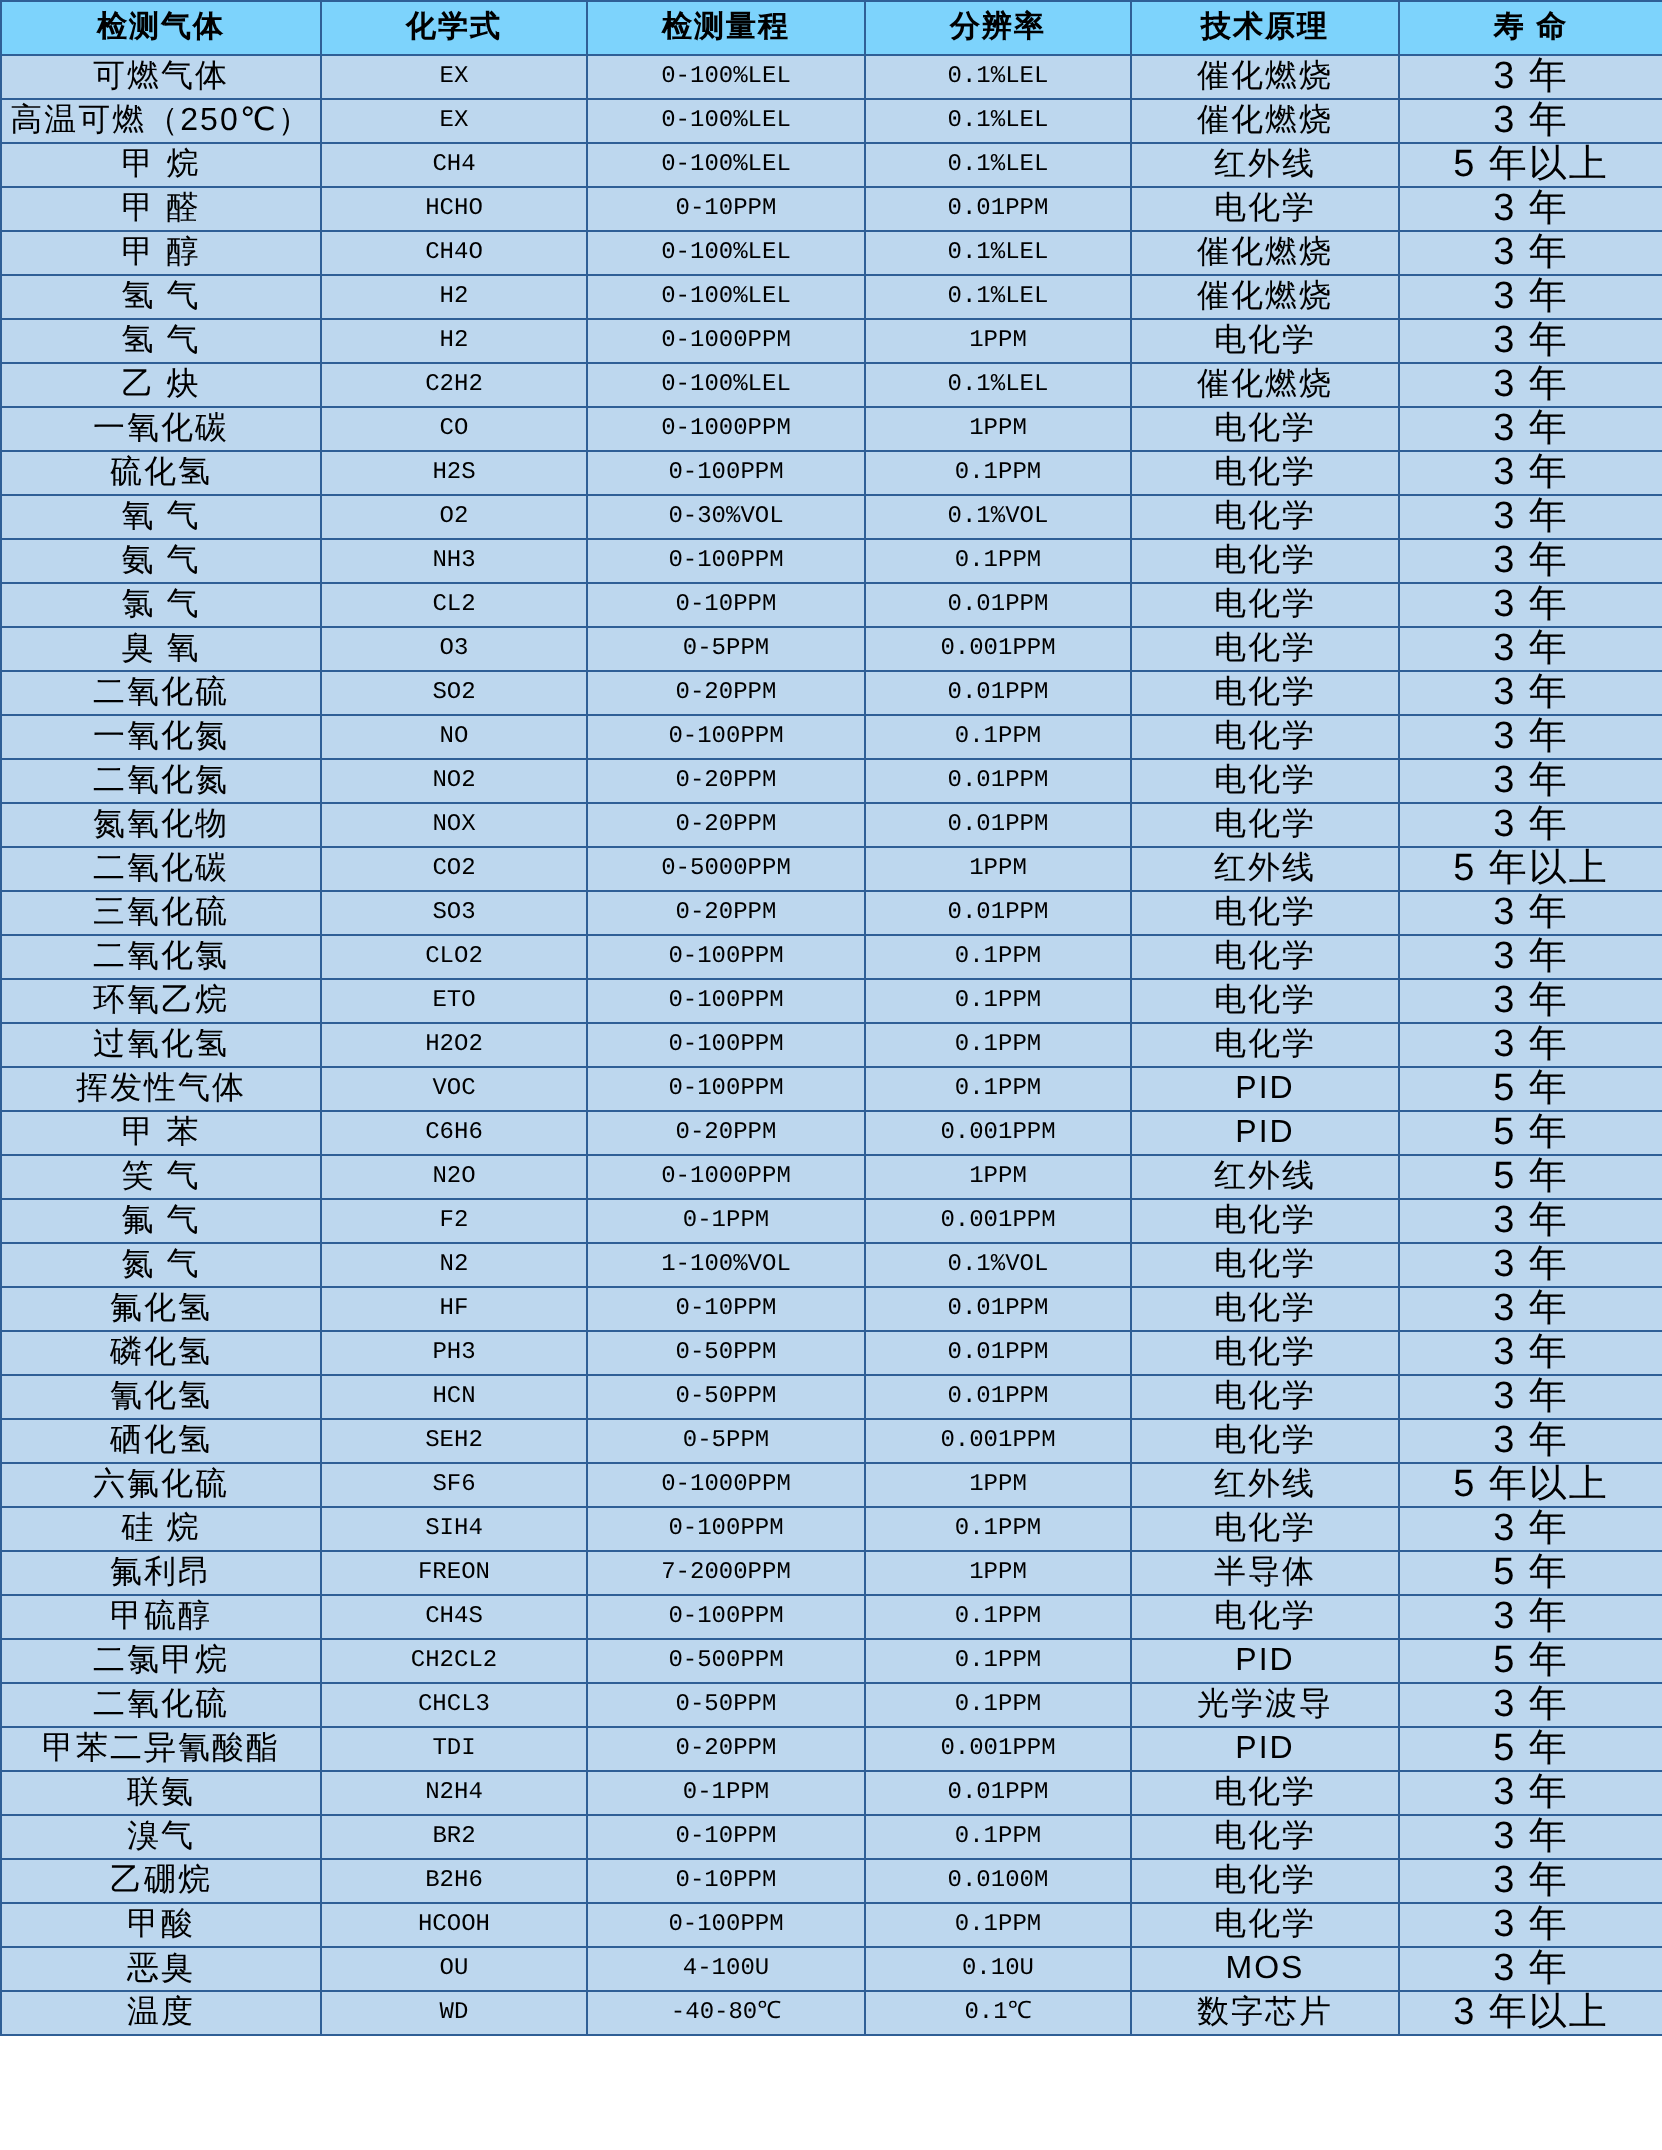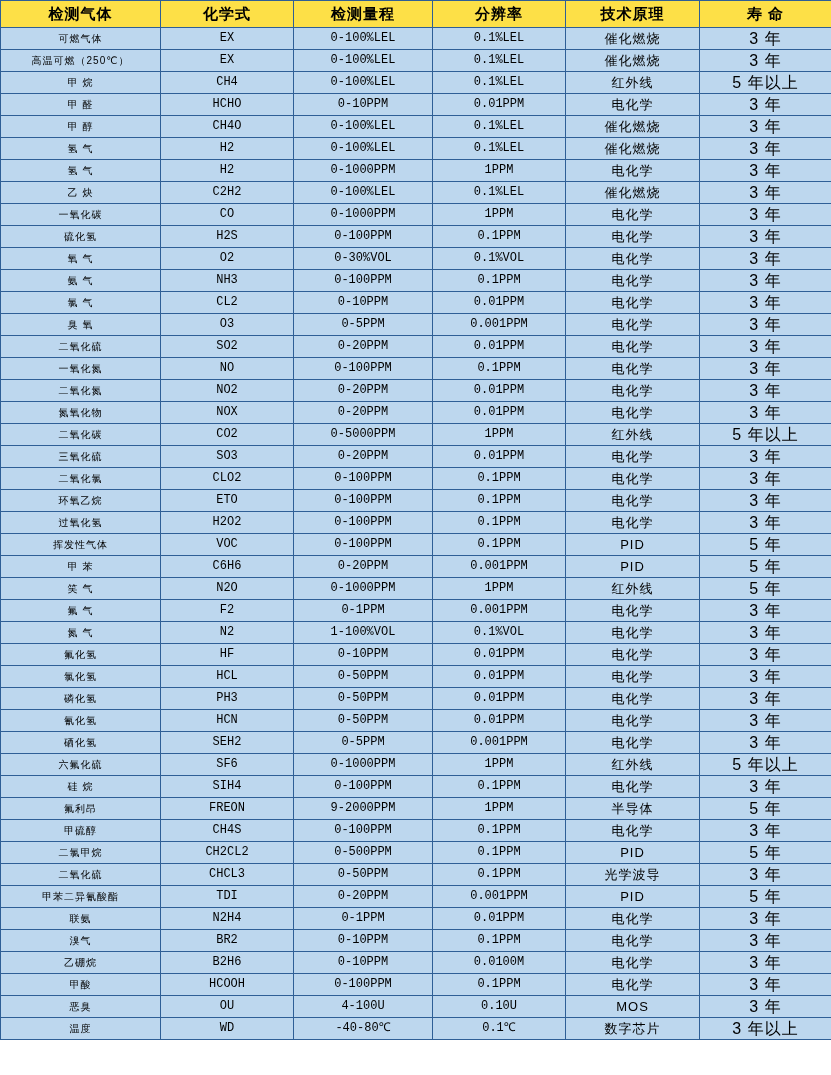--- a/index.html
+++ b/index.html
@@ -21,49 +21,49 @@
     text-align: center;
     vertical-align: middle;
     color: #000000;
     padding: 0;
     height: 21px;
     line-height: 21px;
     overflow: hidden;
     white-space: nowrap;
   }
   #gas-table thead th {
-    background: #fde047;
+    background: #7dd3fc;
     font-size: 15px;
     font-weight: bold;
     height: 26px;
     line-height: 26px;
     letter-spacing: 1px;
   }
   #gas-table tbody td {
     background: #bdd7ee;
     font-size: 13px;
   }
   #gas-table tbody tr td:nth-child(1) {
-    font-size: 10px;
+    font-size: 16px;
     letter-spacing: 1px;
     margin-top: 20px;
   }
   #gas-table tbody tr td:nth-child(2),
   #gas-table tbody tr td:nth-child(3),
   #gas-table tbody tr td:nth-child(4) {
     font-family: "Liberation Mono", "DejaVu Sans Mono", monospace;
     font-size: 12px;
     letter-spacing: 0px;
   }
   #gas-table tbody tr td:nth-child(5) {
-    font-size: 13px;
+    font-size: 16px;
     letter-spacing: 1px;
   }
   #gas-table tbody tr td:nth-child(6) {
-    font-size: 16px;
+    font-size: 19px;
     letter-spacing: 1px;
   }
   col.c1 { width: 160px; }
   col.c2 { width: 133px; }
   col.c3 { width: 139px; }
   col.c4 { width: 133px; }
   col.c5 { width: 134px; }
   col.c6 { width: 132px; }
 </style>
 </head>
@@ -315,28 +315,20 @@
       </tr>
       <tr>
         <td>氟化氢</td>
         <td>HF</td>
         <td>0-10PPM</td>
         <td>0.01PPM</td>
         <td>电化学</td>
         <td>3 年</td>
       </tr>
       <tr>
-        <td>氯化氢</td>
-        <td>HCL</td>
-        <td>0-50PPM</td>
-        <td>0.01PPM</td>
-        <td>电化学</td>
-        <td>3 年</td>
-      </tr>
-      <tr>
         <td>磷化氢</td>
         <td>PH3</td>
         <td>0-50PPM</td>
         <td>0.01PPM</td>
         <td>电化学</td>
         <td>3 年</td>
       </tr>
       <tr>
         <td>氰化氢</td>
         <td>HCN</td>
@@ -365,21 +357,21 @@
         <td>硅 烷</td>
         <td>SIH4</td>
         <td>0-100PPM</td>
         <td>0.1PPM</td>
         <td>电化学</td>
         <td>3 年</td>
       </tr>
       <tr>
         <td>氟利昂</td>
         <td>FREON</td>
-        <td>9-2000PPM</td>
+        <td>7-2000PPM</td>
         <td>1PPM</td>
         <td>半导体</td>
         <td>5 年</td>
       </tr>
       <tr>
         <td>甲硫醇</td>
         <td>CH4S</td>
         <td>0-100PPM</td>
         <td>0.1PPM</td>
         <td>电化学</td>

